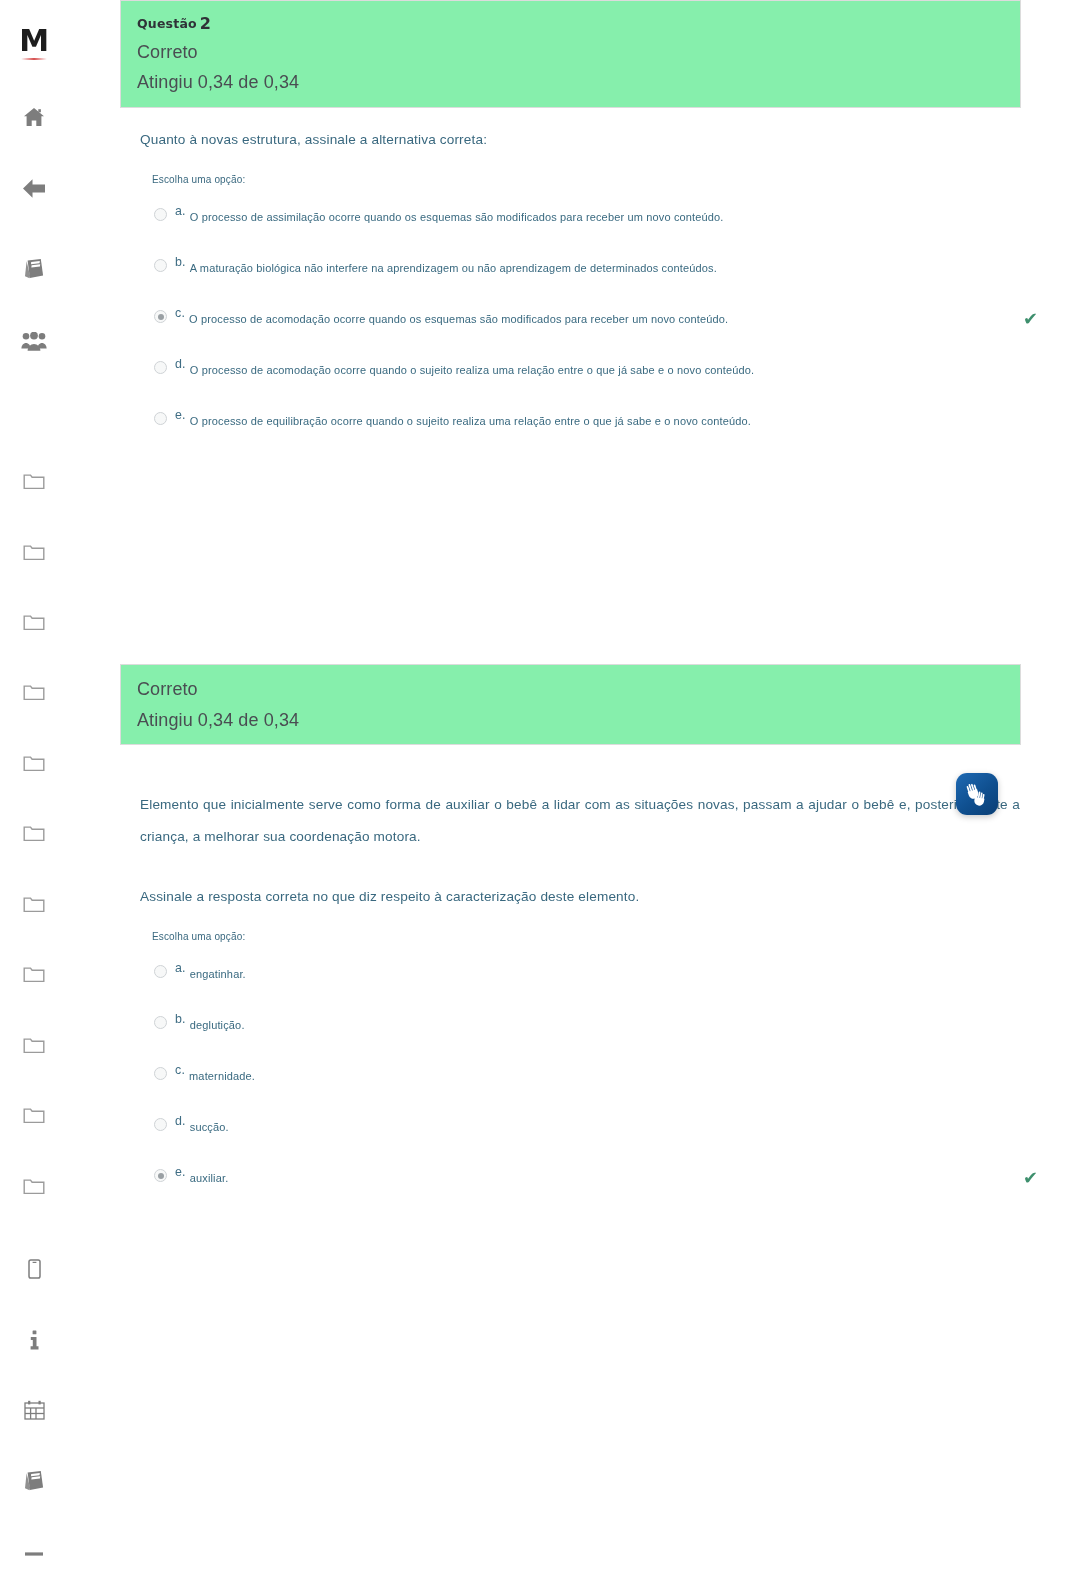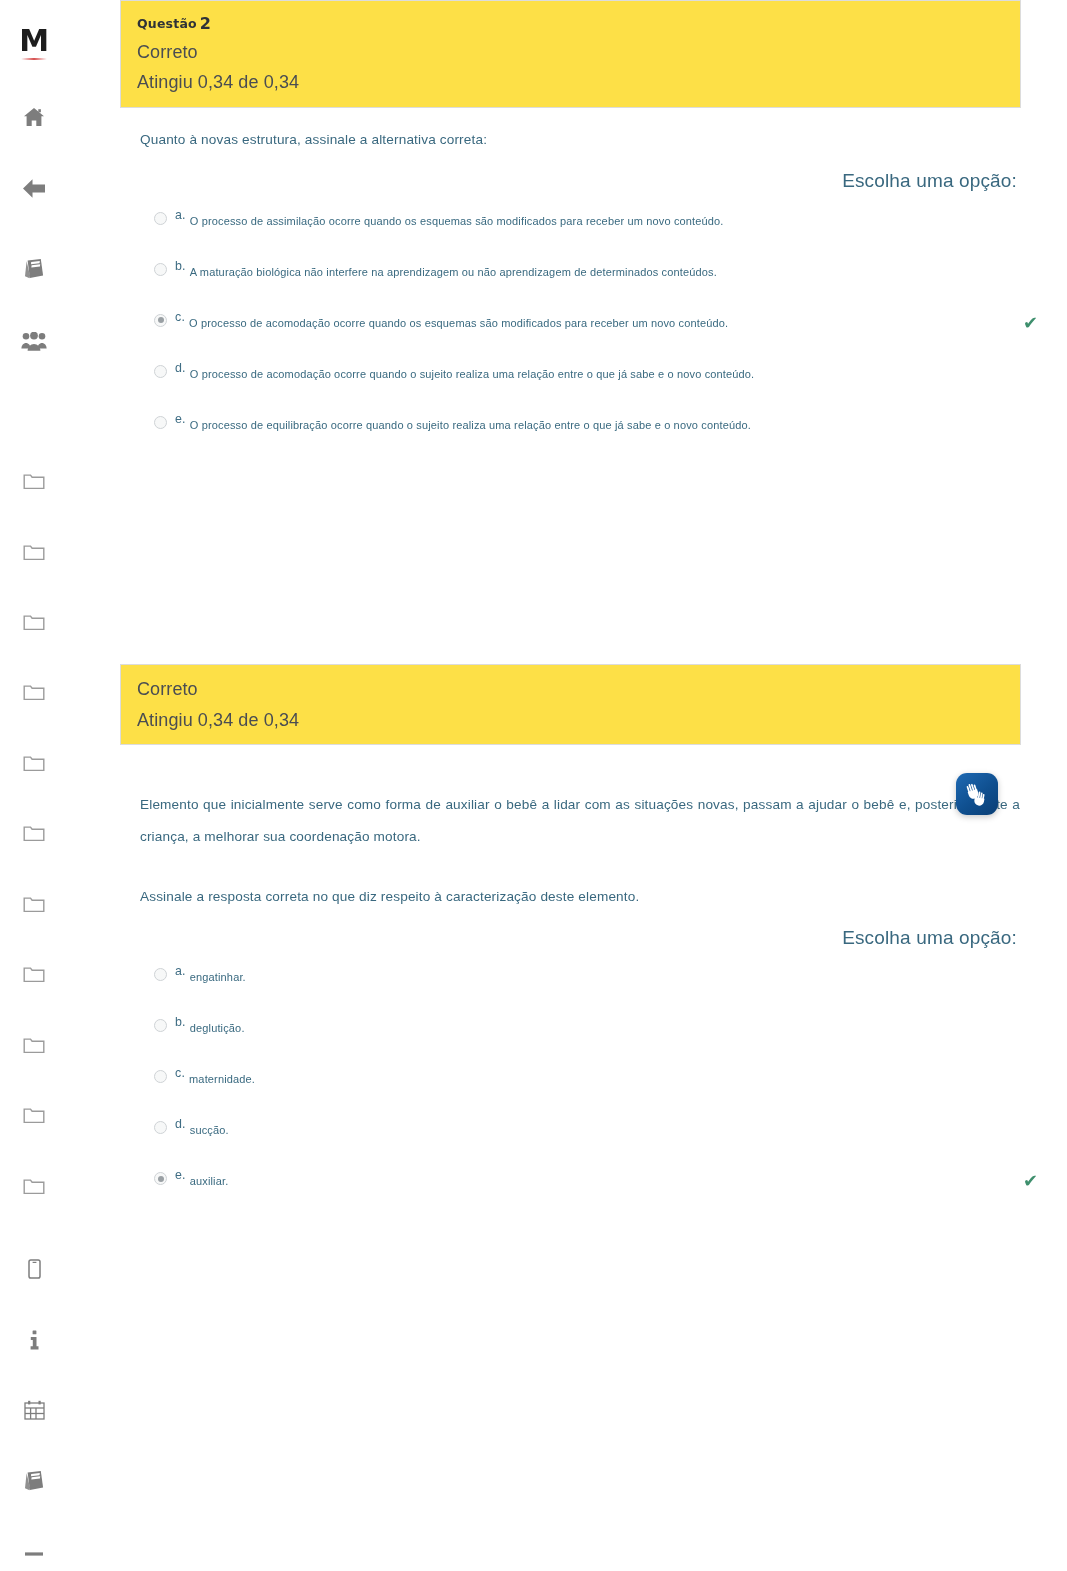--- a/index.html
+++ b/index.html
@@ -74,21 +74,21 @@
     width: 999px;
     height: 1571px;
     background: #ffffff;
   }
 
   .qbox {
     position: absolute;
     left: 52px;
     width: 901px;
     border: 1px solid #dcdcdc;
-    background: #fde047;
+    background: #86efac;
     padding: 14px 16px 14px 16px;
   }
   .qbox-title {
     font-family: "DejaVu Sans", sans-serif;
     font-weight: 700;
     font-size: 12.5px;
     color: #2f3237;
     letter-spacing: 0.2px;
     margin: 0 0 9px 0;
     line-height: 1.1;
@@ -118,26 +118,25 @@
     font-size: 13.6px;
     line-height: 2.35;
     color: #39687f;
     margin: 0;
     letter-spacing: 0.15px;
   }
   .qtext.justified { text-align: justify; }
   .spacer-para { height: 28px; }
 
   .choose-label {
-    font-size: 19px;
+    font-size: 10px;
     color: #39687f;
-    margin: 3px;
+    margin: 12px;
     letter-spacing: 0.15px;
     line-height: 2.35;
-    text-align: right;
   }
 
   .answers {
     margin: 0;
     padding: 0;
     list-style: none;
   }
   .answer {
     position: relative;
     display: flex;

